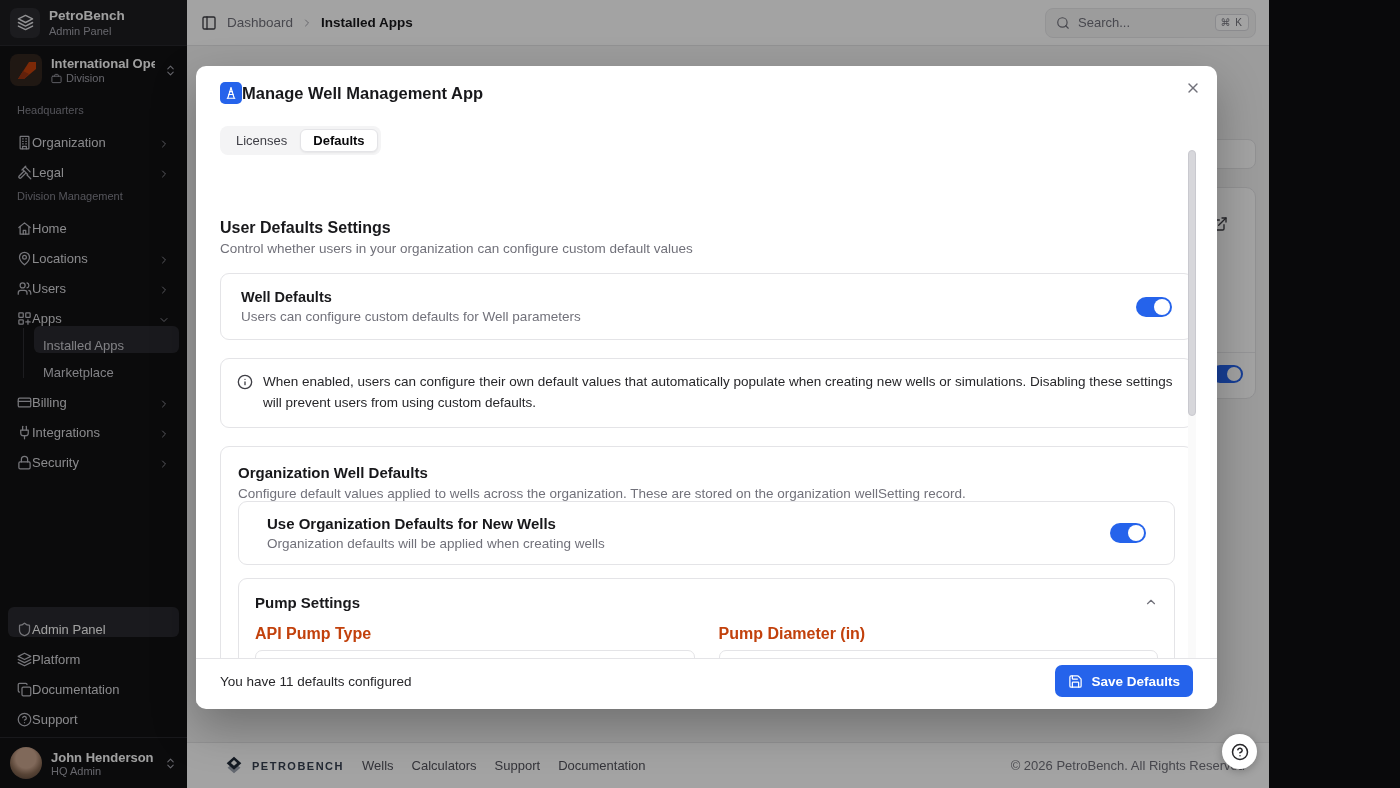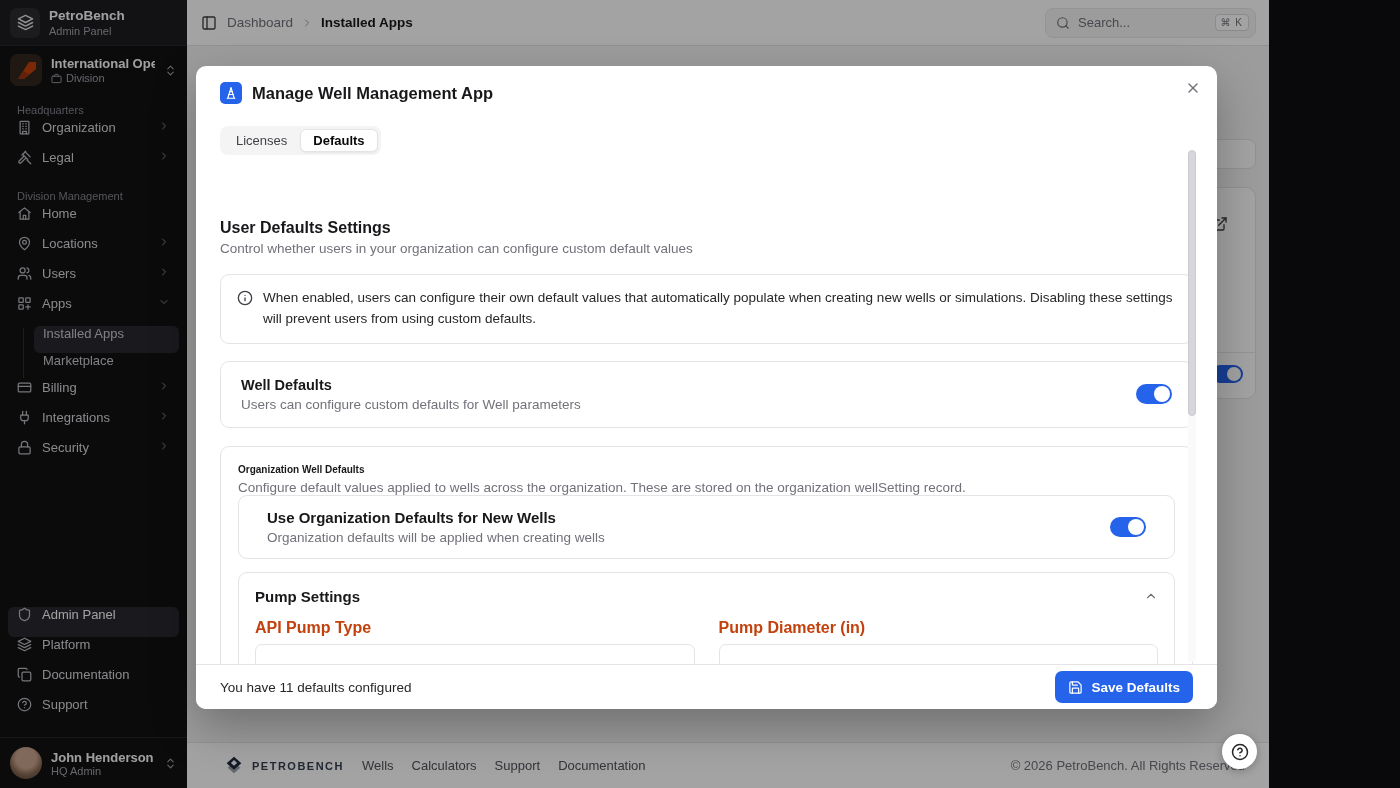--- a/index.html
+++ b/index.html
@@ -21,21 +21,21 @@
   .sb-org { display:flex; align-items:center; gap:9px; padding:8px 10px; cursor:pointer; }
   .sb-org-tile { width:32px; height:32px; border-radius:8px; background:#32261f; position:relative;
     overflow:hidden; flex:none; }
   .sb-org-tile svg { position:absolute; inset:0; }
   .sb-org-meta { flex:1; min-width:0; }
   .sb-org-name { font-size:13px; font-weight:bold; color:#fafafa; white-space:nowrap; overflow:hidden; }
   .sb-org-type { font-size:11px; color:#a1a1aa; display:flex; align-items:center; gap:4px; margin-top:1px; }
   .sb-updown { color:#a1a1aa; flex:none; }
   .sb-section { font-size:11px; color:#85858e; padding:10px 17px 4px; }
   .sb-nav { padding:0 8px; }
-  .sb-item { display:flex; align-items:flex-start; gap:10px; height:30px; padding:0 9px; border-radius:6px;
+  .sb-item { display:flex; align-items:flex-end; gap:0; height:30px; padding:0 9px; border-radius:6px;
     font-size:13px; color:#d8d8dc; cursor:pointer; }
   .sb-item .lbl { flex:1; }
   .sb-item .chev { color:#8a8a93; }
   .sb-item.active { background:#2a2a2f; color:#fafafa; }
   .sb-item .ii { color:#b9b9c0; }
   .sb-sub { position:relative; margin-left:15px; padding-left:11px; }
   .sb-sub::before { content:""; position:absolute; left:0; top:2px; bottom:2px; width:1px; background:#2e2e33; }
   .sb-sub .sb-item { height:27px; font-size:13px; color:#c9c9cf; }
   .sb-spacer { flex:1; }
   .sb-bottom { padding:0 8px 4px; }
@@ -77,21 +77,21 @@
   .pf-logo { display:flex; align-items:center; gap:7px; }
   .pf-logo .word { font-size:11px; font-weight:bold; letter-spacing:1.5px; color:#374151; }
   .pf-link { font-size:13px; color:#52525b; cursor:pointer; }
   .pf-copy { margin-left:auto; font-size:13px; color:#71717a; }
 
   
   .overlay { position:absolute; inset:0; background:rgba(0,0,0,0.36); z-index:40; }
   .modal { position:absolute; left:196px; top:66px; width:1021px; height:643px; background:#fff;
     border-radius:10px; box-shadow:0 18px 45px rgba(0,0,0,0.28); z-index:50; overflow:hidden; }
   .m-close { position:absolute; top:12px; right:14px; color:#71717a; cursor:pointer; padding:2px; }
-  .m-head { display:flex; align-items:center; gap:10px; padding:16px 24px 0; }
+  .m-head { display:flex; align-items:center; gap:0; padding:16px 24px 0; }
   .m-appicon { width:22px; height:22px; border-radius:5px; background:#2563eb; display:flex;
     align-items:center; justify-content:center; color:#fff; flex:none; }
   .m-title { font-size:16.5px; font-weight:bold; color:#18181b; }
   .m-tabs { display:inline-flex; margin:22px 24px 0; background:#f4f4f5; border-radius:8px; padding:3px; }
   .m-tab { font-size:13px; padding:4px 13px; border-radius:6px; color:#3f3f46; cursor:pointer; }
   .m-tab.active { background:#fff; border:1px solid #e4e4e7; color:#09090b; font-weight:bold;
     box-shadow:0 1px 2px rgba(0,0,0,0.06); padding:3px 12px; }
   .m-body { position:absolute; left:0; right:0; top:145px; bottom:45px; padding:8px 24px 0; overflow:hidden; }
   .m-scroll { position:absolute; top:84px; right:21px; width:8px; height:512px; background:#fafafa;
     border-radius:4px; z-index:5; }
@@ -112,35 +112,35 @@
   .toggle .knob { position:absolute; top:2px; right:2px; width:16px; height:16px; border-radius:50%;
     background:#fff; }
   .toggle.sm { width:32px; height:18px; }
   .toggle.sm .knob { width:14px; height:14px; }
 
   .infobox { display:flex; gap:10px; padding:13px 16px; margin-top:18px; align-items:flex-start; }
   .infobox .ib-icon { color:#3f3f46; margin-top:2px; flex:none; }
   .ib-text { font-size:13.5px; color:#27272a; line-height:1.55; }
 
   .org-wrap { margin-top:18px; padding:17px 17px 400px; }
-  .org-title { font-size:10px; font-weight:bold; color:#18181b; }
+  .org-title { font-size:15px; font-weight:bold; color:#18181b; }
   .org-desc { font-size:13.5px; color:#71717a; margin-top:5px; }
   .org-wrap .toggle-card { padding:13px 28px; margin-top:0; }
   .org-wrap .tc-title { font-size:15px; }
 
   .pump-card { margin-top:13px; padding:15px 16px; }
   .pump-head { display:flex; align-items:center; }
   .pump-title { font-size:15px; font-weight:bold; color:#18181b; flex:1; }
   .pump-collapse { color:#71717a; cursor:pointer; }
   .pump-grid { display:grid; grid-template-columns:1fr 1fr; column-gap:24px; row-gap:15px; margin-top:14px; }
   .field-label { font-size:16px; font-weight:bold; color:#c2410c; margin-bottom:7px; }
   .select { height:28px; border:1px solid #e4e4e7; border-radius:7px; display:flex; align-items:center;
     padding:0 10px; font-size:13px; color:#18181b; cursor:pointer; background:#fff; }
 
-  .m-footer { position:absolute; left:0; right:0; bottom:0; height:45px; background:#fff;
+  .m-footer { position:absolute; left:0; right:0; bottom:6px; height:45px; background:#fff;
     border-top:1px solid #e4e4e7; display:flex; align-items:center; padding:0 24px; z-index:8; }
   .mf-status { font-size:13.5px; color:#27272a; }
   .save-btn { margin-left:auto; display:flex; align-items:center; gap:8px; background:#2563eb;
     color:#fff; border:none; border-radius:7px; height:32px; padding:0 13px; font-size:13.5px;
     font-weight:bold; cursor:pointer; font-family:inherit; }
 
   .help-fab { position:absolute; right:12px; bottom:19px; width:35px; height:35px; border-radius:50%;
     background:#fff; box-shadow:0 2px 8px rgba(0,0,0,0.25); display:flex; align-items:center;
     justify-content:center; color:#27272a; cursor:pointer; z-index:60; }
 </style>
@@ -483,39 +483,39 @@
 
     <div class="m-tabs">
       <div class="m-tab">Licenses</div>
       <div class="m-tab active">Defaults</div>
     </div>
 
     <div class="m-body">
       <div class="m-sec-title">User Defaults Settings</div>
       <div class="m-sec-sub">Control whether users in your organization can configure custom default values</div>
 
-      <div class="card infobox">
-        <span class="ib-icon">
-          <svg class="ic" width="16" height="16" viewBox="0 0 24 24" fill="none" stroke="currentColor" stroke-width="2" stroke-linecap="round" stroke-linejoin="round">
-              <circle cx="12" cy="12" r="10"></circle>
-              <path d="M12 16v-4"></path>
-              <path d="M12 8h.01"></path>
-            </svg>
-        </span>
-        <div class="ib-text">When enabled, users can configure their own default values that automatically populate when creating new wells or simulations. Disabling these settings will prevent users from using custom defaults.</div>
-      </div>
-
       <div class="card toggle-card">
         <div class="tc-meta">
           <div class="tc-title">Well Defaults</div>
           <div class="tc-desc">Users can configure custom defaults for Well parameters</div>
         </div>
         <div class="toggle">
             <span class="knob"></span>
           </div>
+      </div>
+
+      <div class="card infobox">
+        <span class="ib-icon">
+          <svg class="ic" width="16" height="16" viewBox="0 0 24 24" fill="none" stroke="currentColor" stroke-width="2" stroke-linecap="round" stroke-linejoin="round">
+              <circle cx="12" cy="12" r="10"></circle>
+              <path d="M12 16v-4"></path>
+              <path d="M12 8h.01"></path>
+            </svg>
+        </span>
+        <div class="ib-text">When enabled, users can configure their own default values that automatically populate when creating new wells or simulations. Disabling these settings will prevent users from using custom defaults.</div>
       </div>
 
       <div class="card org-wrap">
         <div class="org-title">Organization Well Defaults</div>
         <div class="org-desc">Configure default values applied to wells across the organization. These are stored on the organization wellSetting record.</div>
 
         <div class="card toggle-card">
           <div class="tc-meta">
             <div class="tc-title">Use Organization Defaults for New Wells</div>
             <div class="tc-desc">Organization defaults will be applied when creating wells</div>

